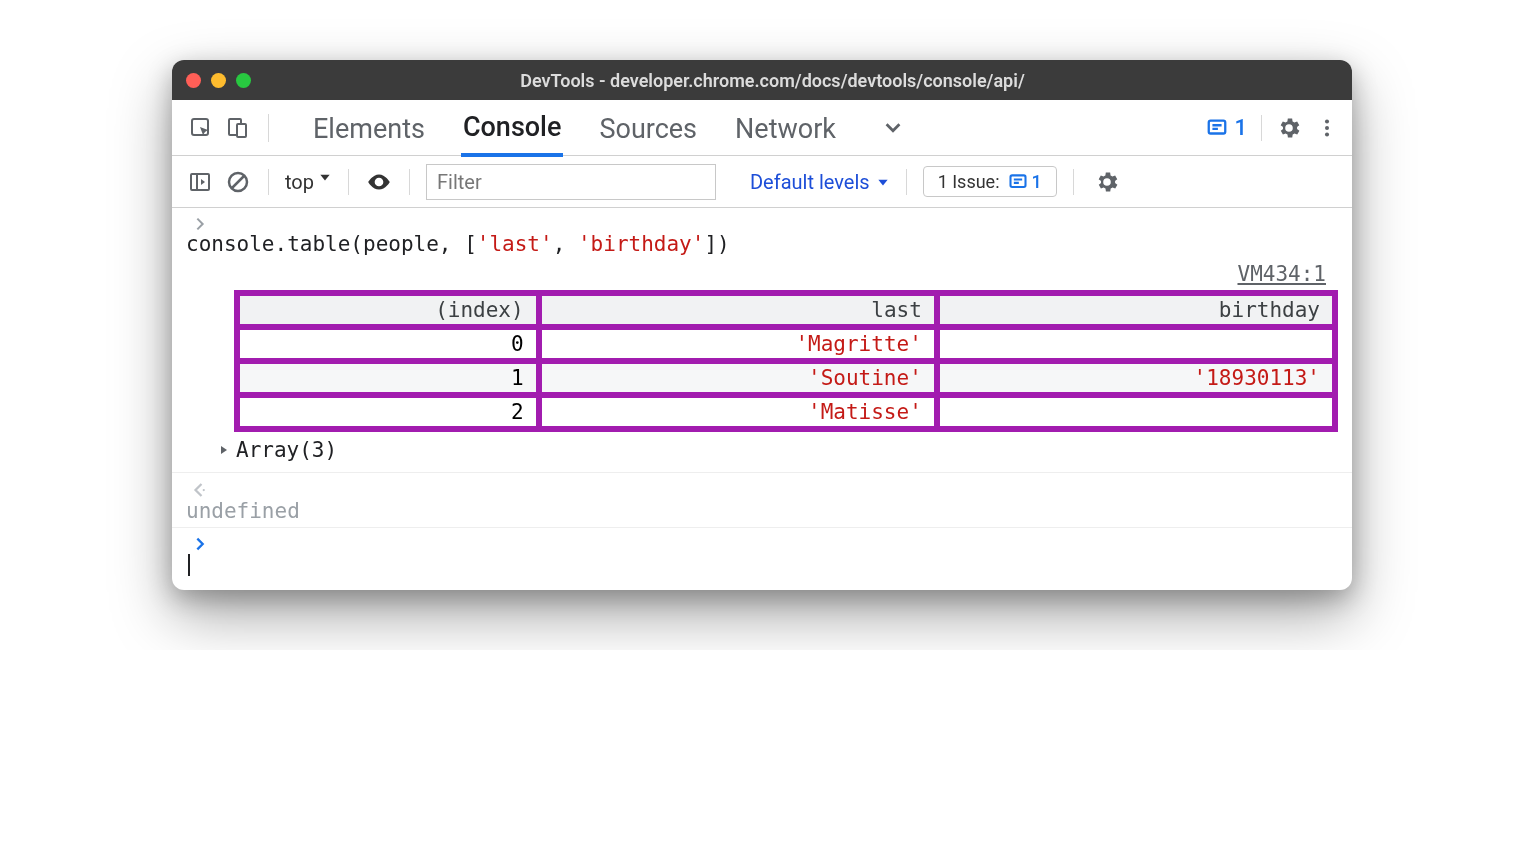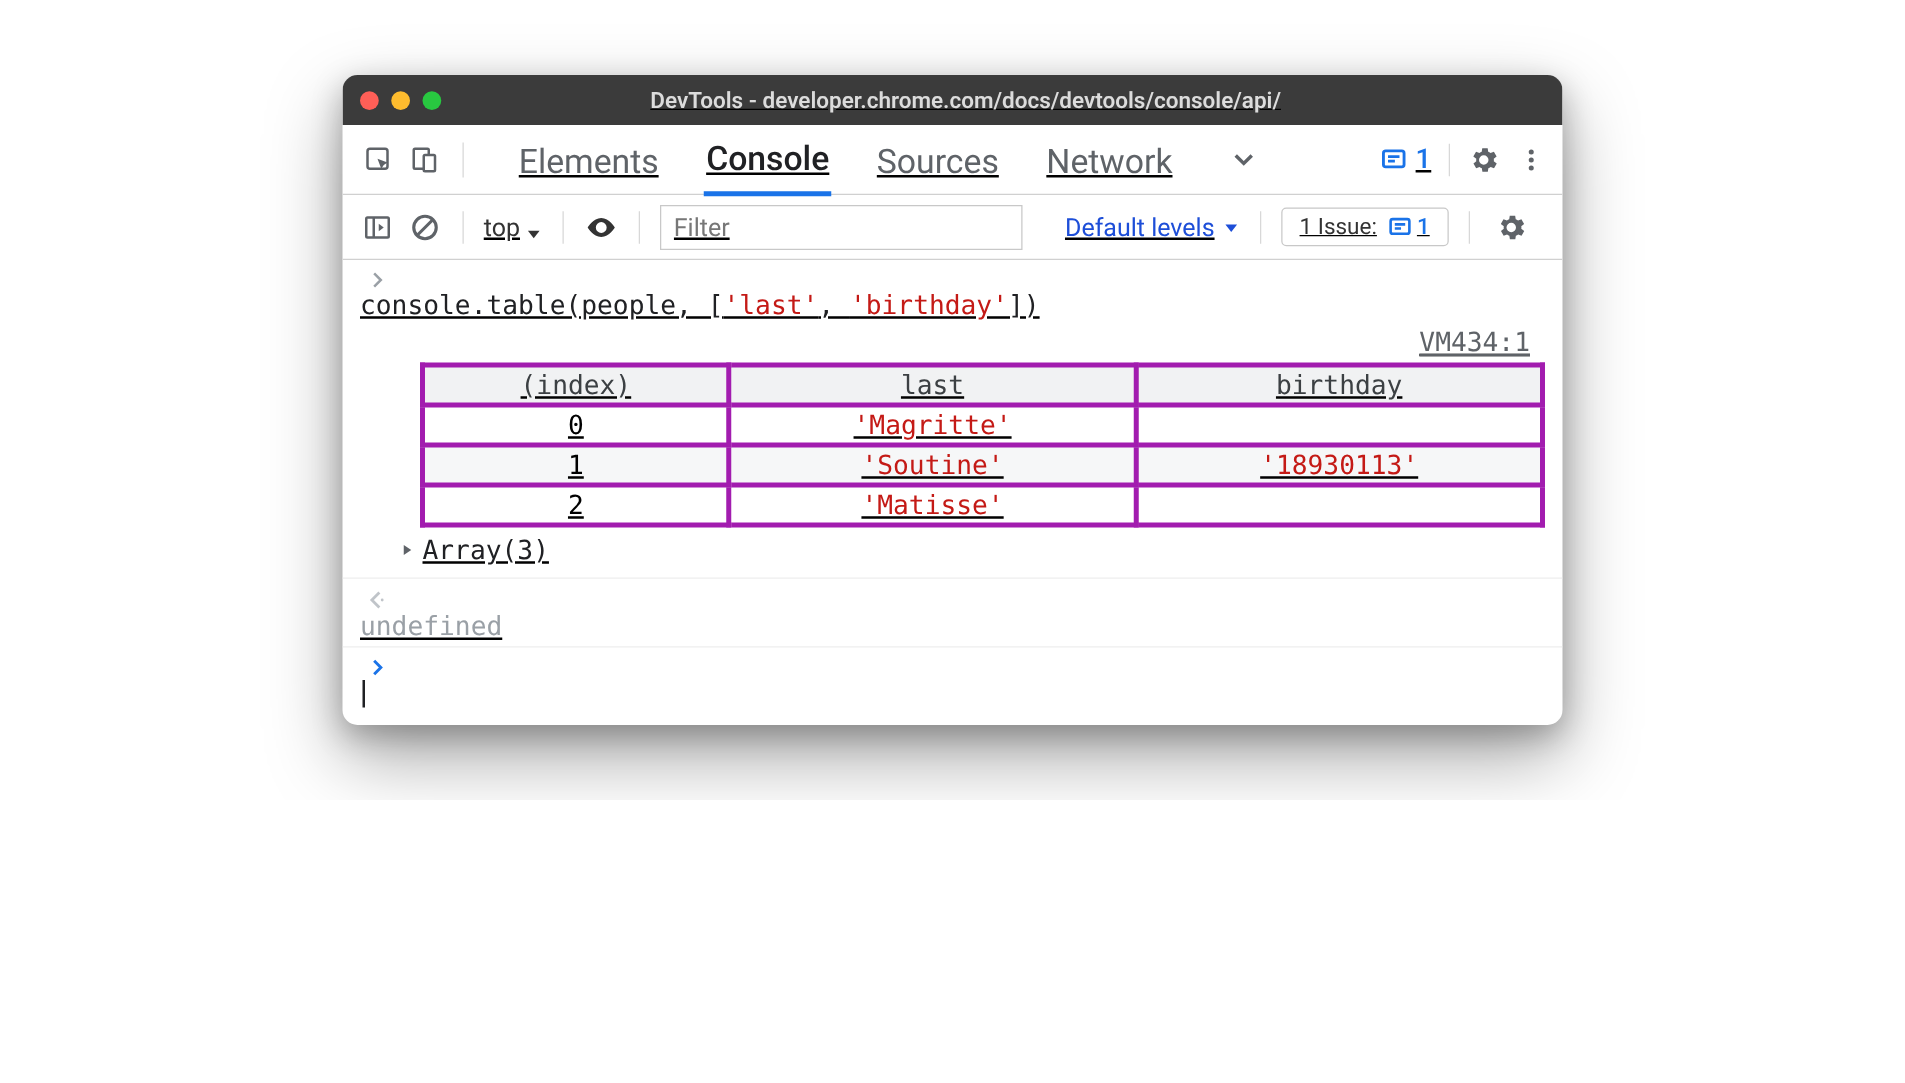--- a/index.html
+++ b/index.html
@@ -6,26 +6,25 @@
   body {
     margin: 0;
     padding: 60px;
     background: #fff;
     font-family: -apple-system, BlinkMacSystemFont, "Segoe UI", Roboto, sans-serif;
     display: flex;
     justify-content: center;
     align-items: flex-start;
   }
   .window {
-    width: 976px;
+    width: 1180px;
     background: #fff;
     border-radius: 12px;
     box-shadow: 0 25px 60px rgba(0,0,0,0.35), 0 8px 24px rgba(0,0,0,0.25);
     overflow: hidden;
-    text-decoration: underline;
   }
   .titlebar {
     background: #3b3b3b;
     color: #dcdcdc;
     height: 40px;
     display: flex;
     align-items: center;
     padding: 0 14px;
     font-size: 18px;
     font-weight: 600;
@@ -63,21 +62,21 @@
   .gear, .kebab { color:#5f6368; font-size:24px; }
   .subtoolbar {
     display:flex; align-items:center;
     padding: 0 14px; height:52px;
     border-bottom: 1px solid #d0d0d0;
     gap: 10px;
     font-size:20px; color:#5f6368;
   }
   .sub-icon { display:flex; align-items:center; justify-content:center; width:28px; height:28px; }
   .sub-divider { width:1px; height:26px; background:#d8d8d8; margin:0 6px; }
-  .context-select { display:flex; align-items:flex-end; gap:4px; color:#333; }
+  .context-select { display:flex; align-items:flex-start; gap:4px; color:#333; }
   .eye-icon { color:#333; }
   .filter-input {
     height:36px; width:290px; border:1px solid #c8c8c8;
     font-size:20px; padding:16px 10px; color:#000000;
     font-family: inherit;
   }
   .filter-input::placeholder { color:#777; }
   .levels-select { color:#1d4ed8; display:flex; align-items:center; gap:6px; margin-left:24px; }
   .issue-box {
     border:1px solid #c8c8c8; border-radius:4px;
@@ -99,21 +98,21 @@
   .output-row { padding: 2px 14px 10px 14px; border-bottom:1px solid #eee;}
   .src-row { display:flex; justify-content:flex-end; padding-right:12px; margin-bottom:4px;}
   .obj-expander { display:flex; align-items:center; gap:6px; color:#202124; padding-left:32px; margin-top:6px;}
   table.console-table {
     border-collapse: collapse;
     width: calc(100% - 48px);
     margin-left:48px;
     border:1px solid #c9c9c9;
   }
   table.console-table th, table.console-table td {
-    border:4px solid #a21caf; text-align:center;
+    border:6px solid #a21caf; text-align:right;
     padding:2px 12px; font-weight:400;
   }
   table.console-table th { background:#f1f2f3; color:#3c4043; }
   table.console-table tr:nth-child(even) td { background:#f6f7f8; }
   .cell-str { color:#c41a16; }
   .return-line { border-bottom:1px solid #eee; }
   .return-text { color:#9aa0a6; }
   .prompt-line .caret { color:#1a73e8; font-weight:700; }
   .caret-blink {
     display:inline-block; width:2px; height:22px; background:#202124;

